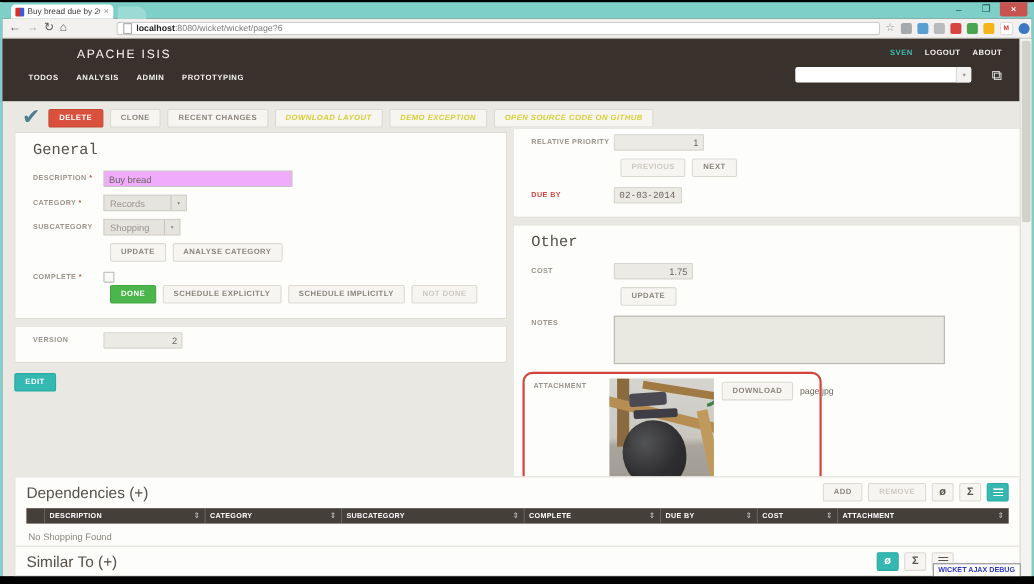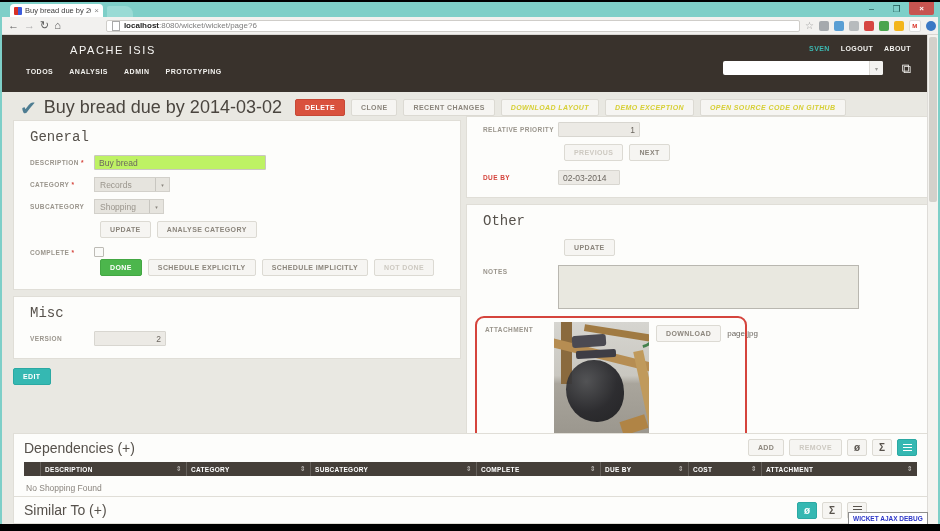--- a/index.html
+++ b/index.html
@@ -73,21 +73,21 @@
   .right-col{position:absolute;left:464px;top:81px;width:463px;}
   .panel{background:#fdfdfb;border:1px solid #e0ded7;margin-bottom:6px;padding:5px 16px 10px;box-sizing:border-box;}
   .panel-title{font-size:14px;color:#56514b;margin:3px 0 10px;font-family:Liberation Mono, monospace;}
   .frow{display:flex;align-items:center;margin-bottom:7px;}
   .frow.top{align-items:flex-start;}
   .flabel{flex:0 0 64px;font-size:6.5px;font-weight:bold;color:#9a958c;letter-spacing:.4px;}
   .right-col .flabel{flex:0 0 75px;}
   .flabel.red{color:#d5443c;}
   .req{color:#d5443c;}
   .tinput{height:13px;border:1px solid #c9c7c1;border-radius:1px;font-size:8.5px;padding:0 4px;color:#6b665f;
-          background:#bef264;box-sizing:content-box;font-family:inherit;}
+          background:#f0abfc;box-sizing:content-box;font-family:inherit;}
   .tinput.ro{background:#eceae5;border-color:#d8d6d0;text-align:right;}
   .sel{height:15px;border:1px solid #d2d0ca;background:#e6e4de;display:flex;align-items:center;
        font-size:8.5px;color:#9a958c;padding-left:5px;box-sizing:border-box;}
   .sel .arrow{margin-left:auto;align-self:stretch;width:13px;border-left:1px solid #c8c6c0;display:flex;
               align-items:center;justify-content:center;font-size:5px;color:#8a857e;}
   .btnrow{display:flex;gap:6px;margin:2px 0 9px 70px;}
   .right-col .btnrow{margin-left:81px;}
   .cbx{width:10px;height:10px;border:1px solid #bdbbb5;background:#fafaf8;border-radius:1px;margin:0;
        appearance:none;-webkit-appearance:none;}
   .notes-ta{width:295px;height:38px;background:#e9e8e0;border:1px solid #b9b7b0;resize:none;font-family:inherit;}
@@ -186,21 +186,20 @@
       <span class="userlink">ABOUT</span>
     </div>
     <div class="appsel">
       <span class="dd">▾</span>
     </div>
     <span class="copy-ic">⧉</span>
   </div>
 
   <div class="title-row">
     <span class="check-ic">✔</span>
-    <h1 class="page-title">Buy bread due by 2014-03-02</h1>
     <div class="actions">
       <span class="btn danger">DELETE</span>
       <span class="btn">CLONE</span>
       <span class="btn">RECENT CHANGES</span>
       <span class="btn proto">DOWNLOAD LAYOUT</span>
       <span class="btn proto">DEMO EXCEPTION</span>
       <span class="btn proto">OPEN SOURCE CODE ON GITHUB</span>
     </div>
   </div>
 
@@ -234,46 +233,49 @@
         <input type="checkbox" class="cbx" style="">
       </div>
       <div class="btnrow" style="margin-bottom:3px">
         <span class="btn success">DONE</span>
         <span class="btn">SCHEDULE EXPLICITLY</span>
         <span class="btn">SCHEDULE IMPLICITLY</span>
         <span class="btn disabled">NOT DONE</span>
       </div>
     </div>
     <div class="panel">
-      <div class="panel-title">Misc</div>
       <div class="frow" style="margin-bottom:2px">
         <span class="flabel">VERSION</span>
         <input class="tinput ro" style="width: 62px;" value="2">
       </div>
     </div>
     <span class="btn teal">EDIT</span>
   </div>
 
   <div class="right-col">
     <div class="panel">
       <div class="frow">
         <span class="flabel">RELATIVE PRIORITY</span>
         <input class="tinput ro" style="width: 72px;" value="1">
       </div>
       <div class="btnrow">
         <span class="btn disabled">PREVIOUS</span>
         <span class="btn">NEXT</span>
       </div>
       <div class="frow" style="margin-bottom:2px">
         <span class="flabel red">DUE BY</span>
-        <input class="tinput" style="width: 52px; background: rgb(236, 234, 229); border-color: rgb(216, 214, 208);" value="02-03-2014">
+        <input class="tinput" style="width: 52px; background: rgb(236, 234, 229); border-color: rgb(216, 214, 208); font-family: Liberation Mono, monospace;" value="02-03-2014">
       </div>
     </div>
     <div class="panel">
       <div class="panel-title">Other</div>
+      <div class="frow">
+        <span class="flabel">COST</span>
+        <input class="tinput ro" style="width: 62px;" value="1.75">
+      </div>
       <div class="btnrow">
         <span class="btn">UPDATE</span>
       </div>
       <div class="frow top">
         <span class="flabel" style="margin-top:3px">NOTES</span>
         <textarea class="notes-ta" style=""></textarea>
       </div>
       <div class="attach-box">
         <span class="flabel">ATTACHMENT</span>
         <div class="photo">

